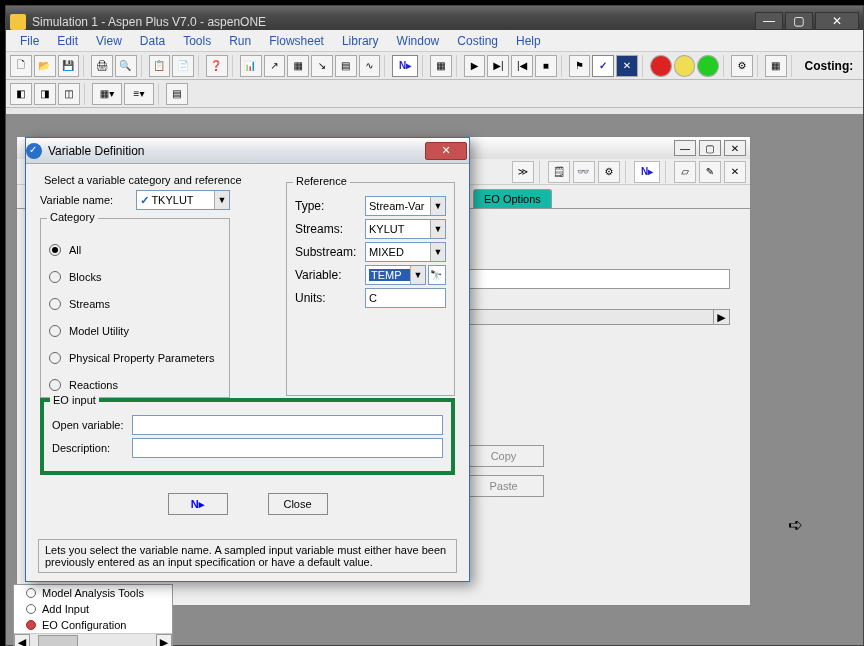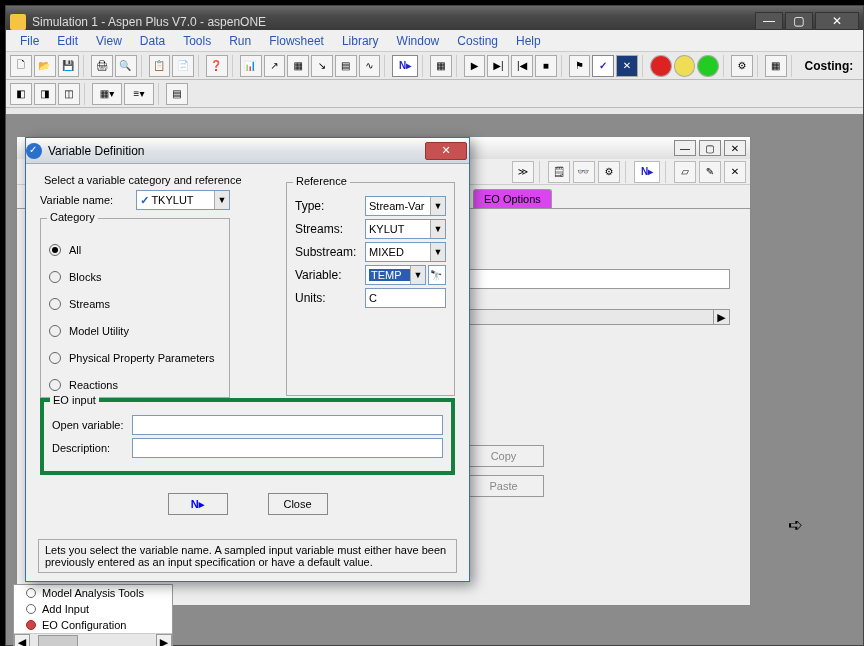--- a/index.html
+++ b/index.html
@@ -26,21 +26,21 @@
 .workspace { position: absolute; left: 0; top: 108px; right: 0; bottom: 0; background: #8b8b8b; }
 
 .sub-window { position: absolute; left: 10px; top: 22px; width: 735px; height: 470px; background: #eee; border: 1px solid #888; }
 .sub-titlebar { height: 22px; background: linear-gradient(#fdfdfd,#e0e0e0); display: flex; justify-content: flex-end; align-items: center; padding: 0 4px; gap: 3px; }
 .sub-ctrl { width: 22px; height: 16px; border: 1px solid #888; background: #f0f0f0; display: flex; align-items: center; justify-content: center; font-size: 10px; }
 
 .sub-toolbar { height: 26px; display: flex; align-items: center; padding: 0 4px; gap: 3px; background:#eee; border-bottom:1px solid #ccc;}
 .sub-toolbar .tb-btn{border:1px solid #bbb;}
 
 .tabs-row { height: 24px; display: flex; align-items: flex-end; padding: 0 6px; border-bottom: 1px solid #999; background:#eee;}
-.tab { padding: 3px 10px; border: 1px solid #999; border-bottom: none; background: #d946ef; margin-right: 2px; border-radius: 3px 3px 0 0; font-size: 11px;}
+.tab { padding: 3px 10px; border: 1px solid #999; border-bottom: none; background: #14b8a6; margin-right: 2px; border-radius: 3px 3px 0 0; font-size: 11px;}
 
 .sub-content { padding: 10px 20px; }
 .info-line { background: #fff; border: 1px solid #999; padding: 3px 6px; margin-bottom: 20px; font-size:11px; }
 .scroll-track { height: 16px; border:1px solid #999; background:#e8e8e8; display:flex; justify-content:flex-end; margin-bottom:120px;}
 .scroll-btn { width:16px; height:14px; border-left:1px solid #999; display:flex;align-items:center;justify-content:center;}
 
 .sub-buttons { display: flex; gap: 40px; justify-content: center; }
 .btn-flat { width: 80px; height: 22px; border: 1px solid #999; background: #f0f0f0; text-align:center; line-height:20px; cursor:pointer; color:#888;}
 
 .tree-remnant { position: absolute; left: 7px; top: 470px; width: 160px; background: #fff; border:1px solid #999; }

